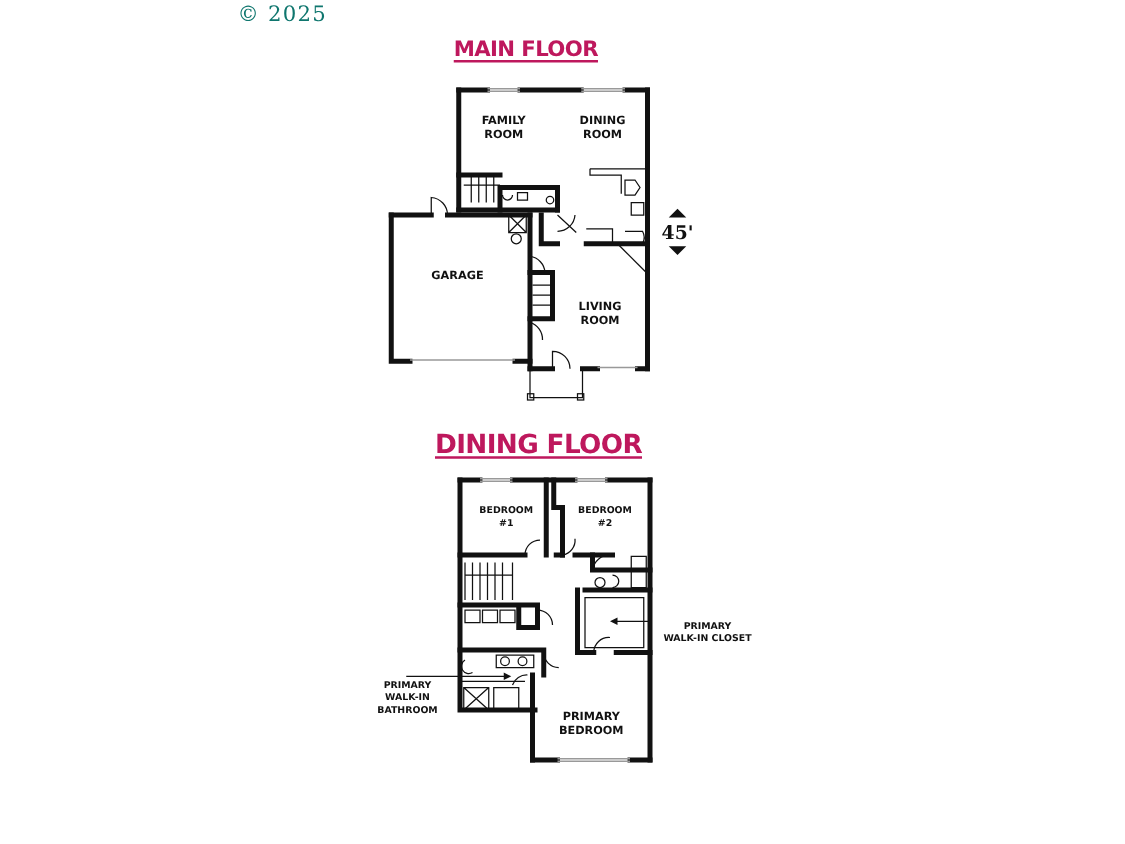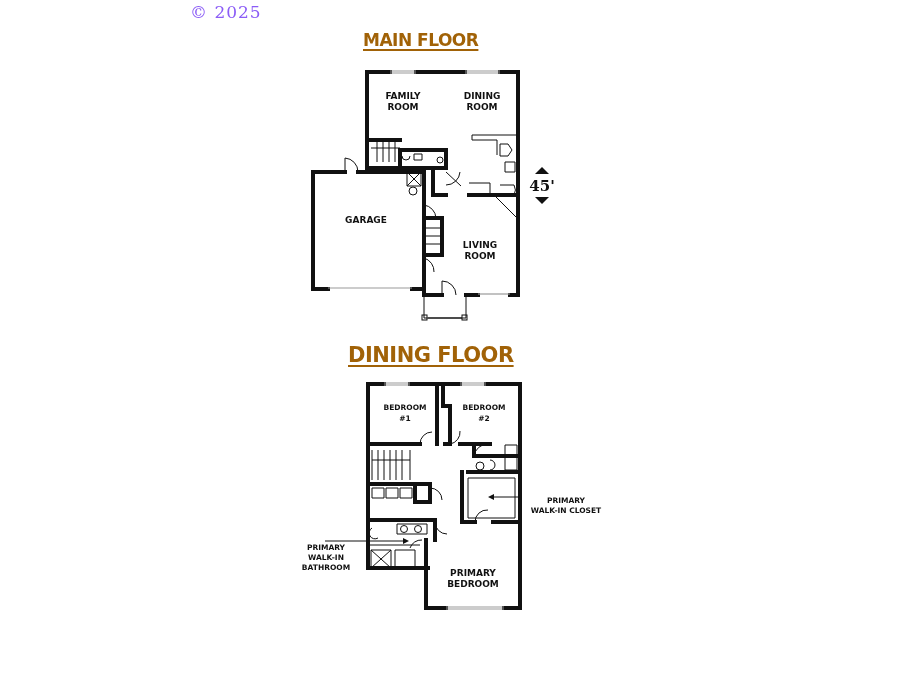--- a/index.html
+++ b/index.html
@@ -1,18 +1,18 @@
 <!DOCTYPE html>
 <html><head>
 <meta charset="utf-8">
 <style>
   html, body { margin: 0; padding: 0; background: #ffffff; }
   body { width: 900px; height: 675px; position: relative; overflow: hidden; font-family: "DejaVu Sans", sans-serif; }
-  .copyright { position: absolute; left: 190px; top: 2px; font-family: "DejaVu Serif", serif; font-size: 17px; color: #8b5cf6; letter-spacing: 1px; }
-  .floor-title { position: absolute; font-family: "DejaVu Sans", sans-serif; font-weight: bold; color: #a16207; text-decoration: underline; text-decoration-thickness: 2px; text-underline-offset: 3px; letter-spacing: -0.5px; }
+  .copyright { position: absolute; left: 190px; top: 2px; font-family: "DejaVu Serif", serif; font-size: 17px; color: #0f766e; letter-spacing: 1px; }
+  .floor-title { position: absolute; font-family: "DejaVu Sans", sans-serif; font-weight: bold; color: #be185d; text-decoration: underline; text-decoration-thickness: 2px; text-underline-offset: 3px; letter-spacing: -0.5px; }
   .main-title { left: 363px; top: 30px; font-size: 17px; }
   .upper-title { left: 348px; top: 343px; font-size: 21px; }
   svg { position: absolute; left: 0; top: 0; }
   .wall { stroke: #111; stroke-width: 4; fill: none; stroke-linecap: square; }
   .thin { stroke: #111; stroke-width: 1; fill: none; }
   .win { stroke: #999; stroke-width: 1.2; fill: none; }
   .lbl { font-family: "DejaVu Sans", sans-serif; font-weight: bold; font-size: 9px; fill: #111; text-anchor: middle; }
   .lbl-s { font-family: "DejaVu Sans", sans-serif; font-weight: bold; font-size: 7.5px; fill: #111; text-anchor: middle; }
   .dim { font-family: "DejaVu Serif", serif; font-weight: bold; font-size: 15px; fill: #111; text-anchor: middle; }
 </style>

